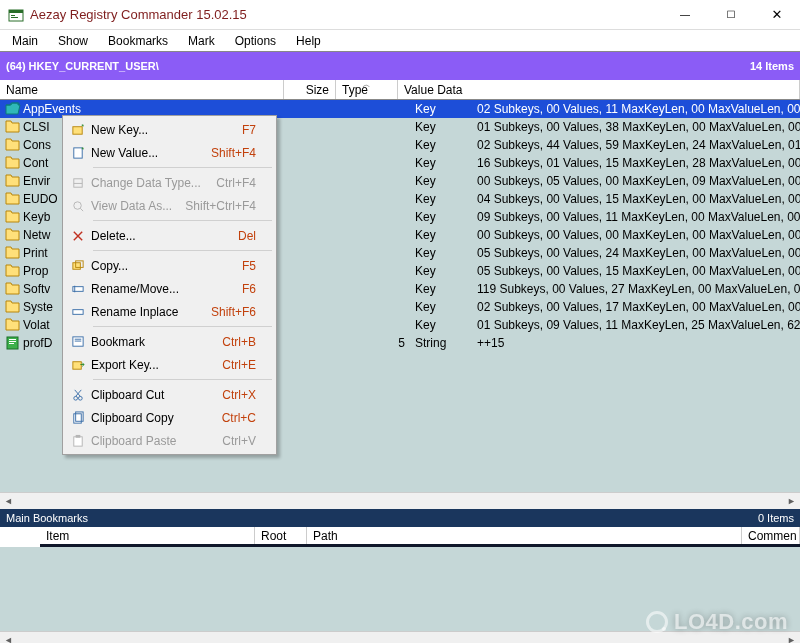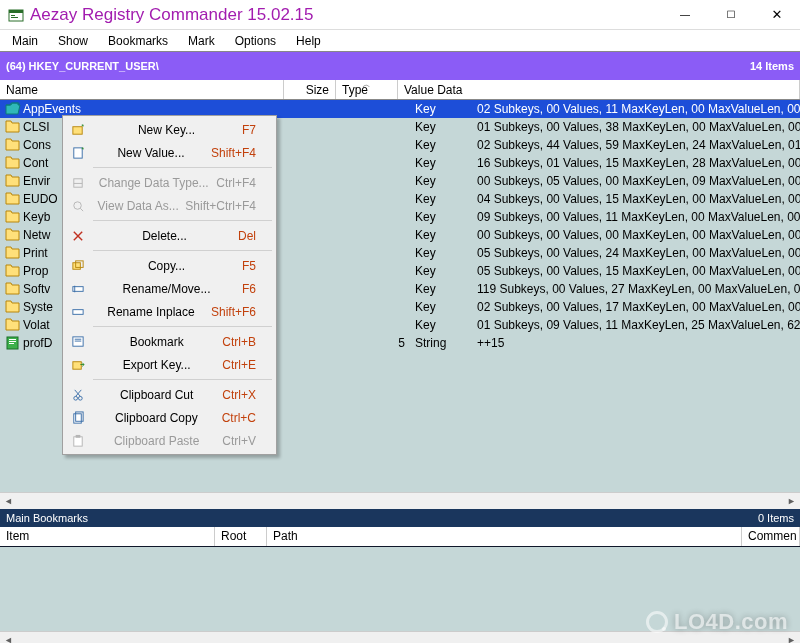--- a/index.html
+++ b/index.html
@@ -1,20 +1,20 @@
 <!DOCTYPE html>
 <html><head>
 <meta charset="utf-8">
 <style>
 * { box-sizing: border-box; margin: 0; padding: 0; }
 body { font-family: "Segoe UI", Tahoma, sans-serif; font-size: 12px; background: #fff; width: 800px; height: 643px; overflow: hidden; position: relative; }
 
 .titlebar { height: 30px; display: flex; align-items: center; padding: 0 0 0 8px; border-bottom: 1px solid #ddd; background: #fff; }
 .titlebar .icon { width: 16px; height: 16px; margin-right: 6px; }
-.titlebar .title { font-size: 17px; flex: 1; color: #a21caf; }
+.titlebar .title { font-size: 13px; flex: 1; color: #7f1d1d; }
 .titlebar .winbtn { width: 46px; height: 30px; display: flex; align-items: center; justify-content: center; font-family: "Segoe UI Symbol", sans-serif; font-size: 10px; }
 .titlebar .winbtn.close { font-size: 13px; }
 
 .menubar { height: 22px; display: flex; align-items: center; padding: 0 4px; background: #fff; border-bottom: 1px solid #888; }
 .menubar .menuitem { padding: 2px 8px; margin-right: 4px; font-size: 12px; cursor: default; }
 
 .pathbar { height: 28px; background: #8b5cf6; color: #fff; display: flex; align-items: center; padding: 0 6px; font-size: 11px; font-weight: bold; }
 .pathbar .path { flex: 1; }
 .pathbar .count { }
 
@@ -27,28 +27,28 @@
 .row .cell { padding: 0 5px; font-size: 12px; white-space: nowrap; overflow: hidden; display: flex; align-items: center; }
 .row .fico { width: 16px; height: 14px; margin-right: 2px; flex-shrink: 0; }
 
 .scrollbar-h { height: 17px; background: #f0f0f0; border-top: 1px solid #ccc; display: flex; align-items: center; }
 .scrollbar-h .arrow { width: 17px; height: 17px; display: flex; align-items: center; justify-content: center; font-size: 9px; color: #606060; }
 .scrollbar-h .track { flex: 1; }
 
 .bookmarkbar { height: 18px; background: #1a365d; color: #fff; display: flex; align-items: center; padding: 0 6px; font-size: 11px; }
 .bookmarkbar .label { flex: 1; }
 
-.bmheaders { height: 20px; display: flex; background: #fff; border-bottom: 1px solid #0f172a; }
+.bmheaders { height: 20px; display: flex; background: #fff; border-bottom: 3px solid #0f172a; margin-left: 40px; }
 .bmheaders .col { border-right: 1px solid #ccc; padding: 2px 6px; font-size: 12px; }
 .bmgrid { height: 84px; background: #c5d7d7; }
 
 .ctxmenu { position: absolute; left: 62px; top: 115px; width: 215px; background: #f0f0f0; border: 1px solid #a0a0a0; box-shadow: 3px 3px 3px rgba(0,0,0,0.25); padding: 2px; }
 .ctxmenu .mi { height: 23px; display: flex; align-items: center; font-size: 12px; padding-right: 18px; }
 .ctxmenu .mi .ico { width: 26px; display: flex; align-items: center; justify-content: center; }
-.ctxmenu .mi .lbl { flex: 1; text-align: center; }
+.ctxmenu .mi .lbl { flex: 1; }
 .ctxmenu .mi .sc { color: #c2410c; font-size: 12px; }
 .ctxmenu .mi.disabled { color: #9a9a9a; }
 .ctxmenu .mi.disabled .sc { color: #9a9a9a; }
 .ctxmenu .sep { height: 1px; background: #d0d0d0; margin: 3px 2px 3px 28px; }
 
 .watermark { position: absolute; right: 12px; bottom: 8px; color: rgba(255,255,255,0.6); font-size: 22px; font-weight: bold; letter-spacing: 0.5px; display: flex; align-items: center; text-shadow: 0 0 6px rgba(0,0,0,0.3);}
 .watermark .circ { width: 22px; height: 22px; border: 3px solid rgba(255,255,255,0.55); border-radius: 50%; margin-right: 6px; position: relative; }
 .watermark .circ:after{ content:""; position:absolute; width:4px; height:4px; background:rgba(255,255,255,0.55); border-radius:50%; right:-1px; bottom:-1px;}
 
 .sort-ind { position:absolute; left:50%; top:-1px; transform:translateX(-50%); font-size:8px; color:#666;}

